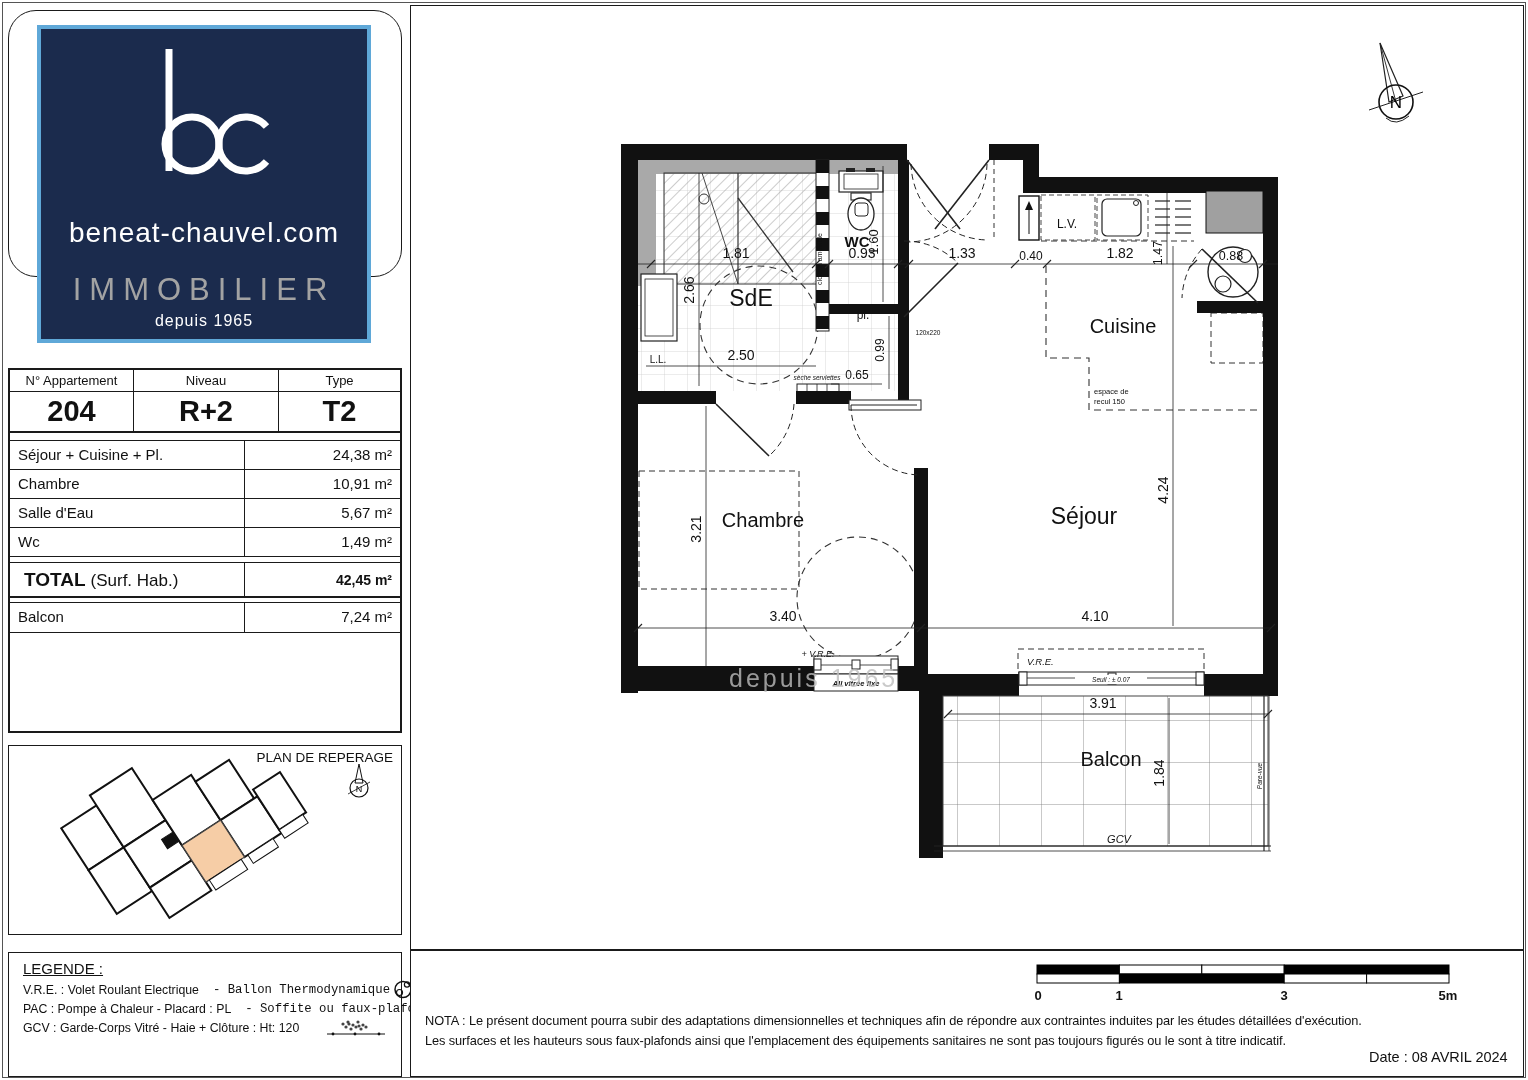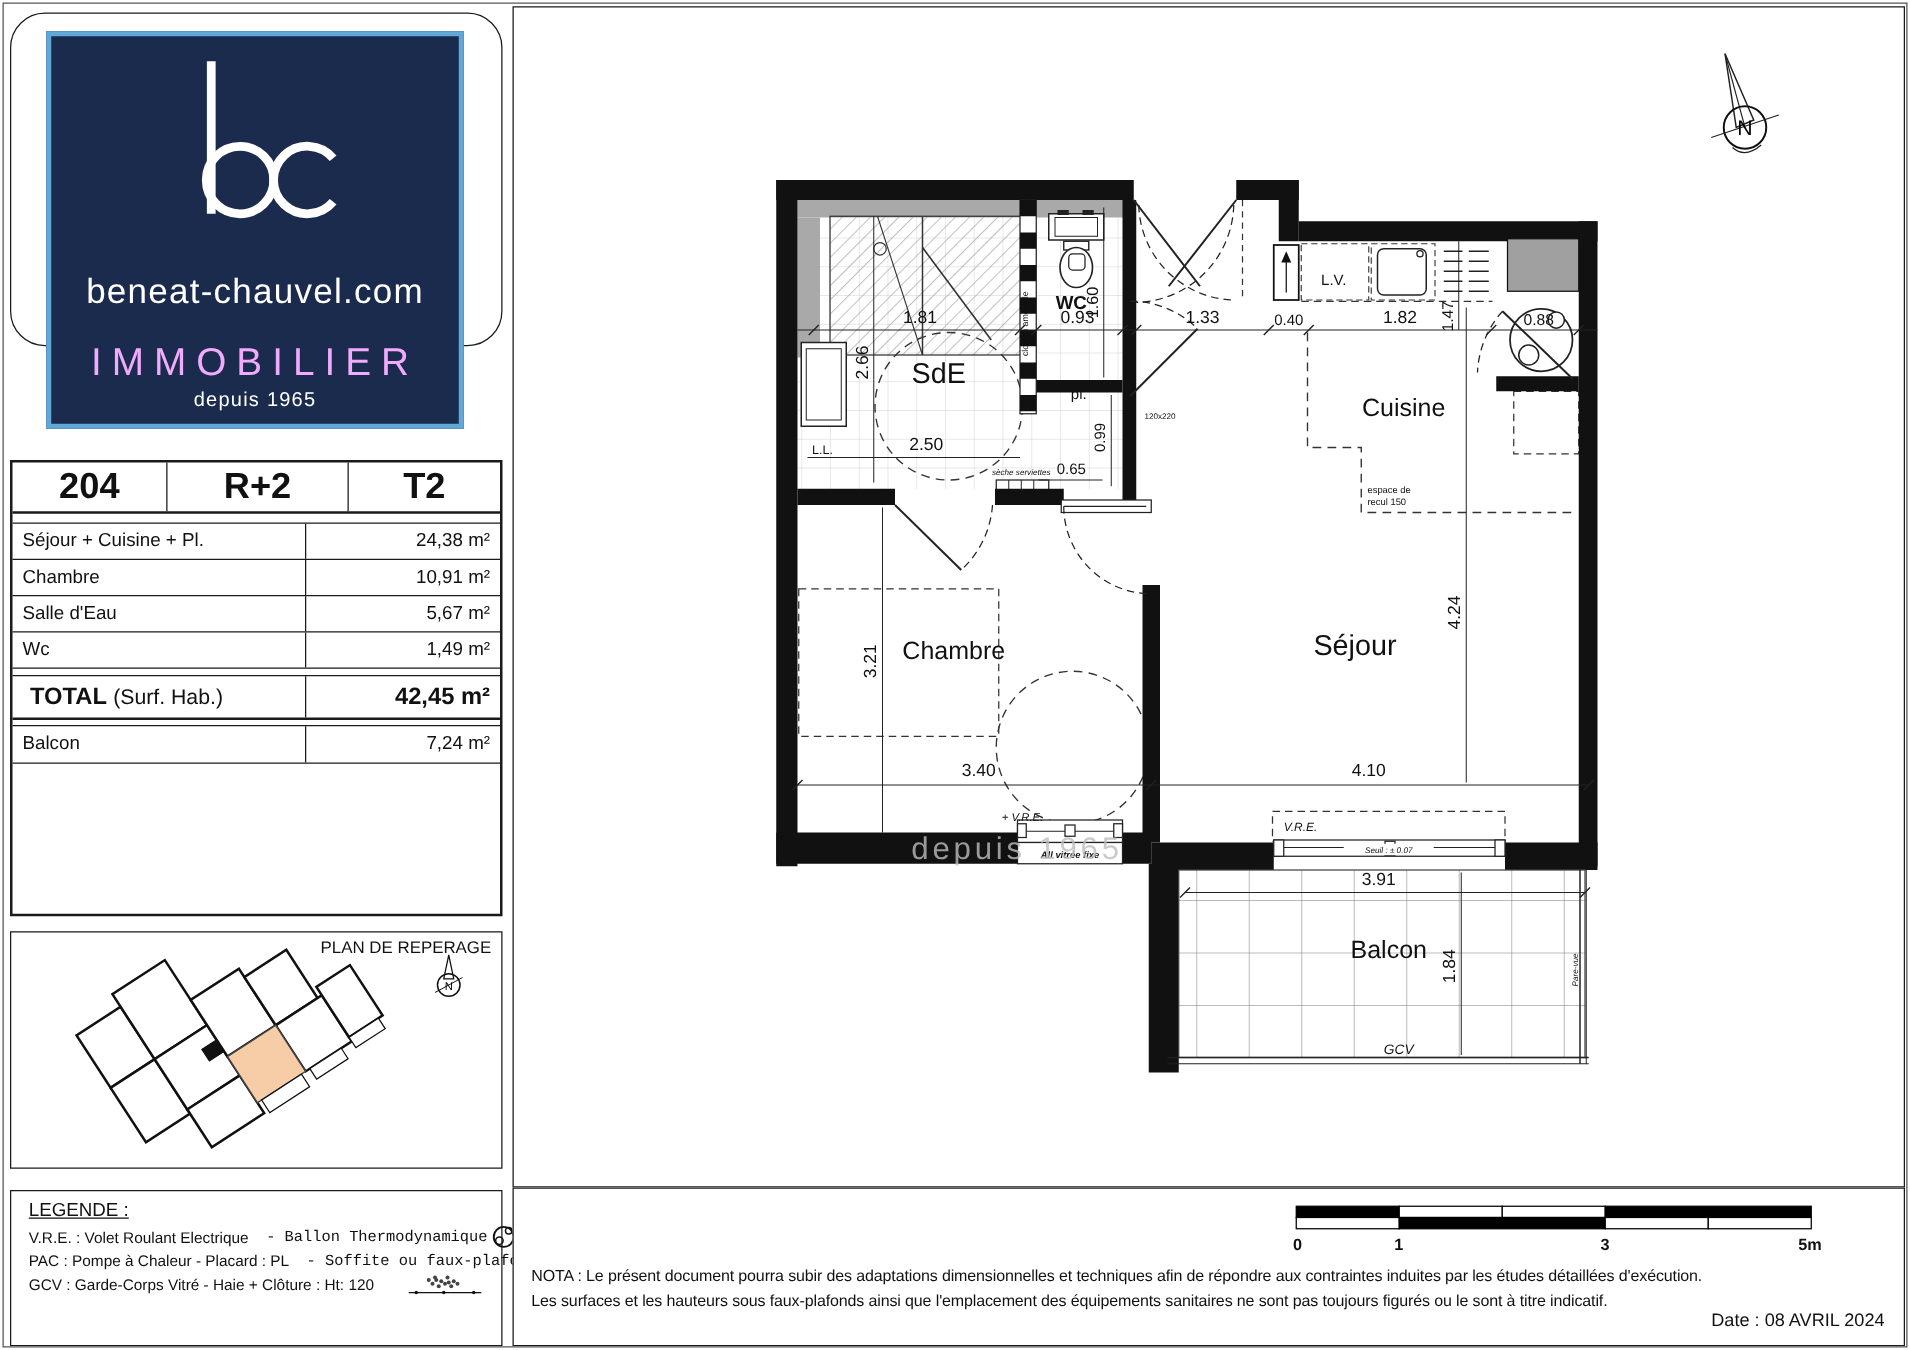--- a/index.html
+++ b/index.html
@@ -6,36 +6,36 @@
   html,body { width:1528px; height:1080px; background:#fff; font-family:"Liberation Sans", sans-serif; color:#111; overflow:hidden; }
   .abs { position:absolute; }
   #page { position:relative; width:1528px; height:1080px; background:#fff; }
   #outer-border { left:2px; top:2px; width:1524px; height:1076px; border:1px solid #555; pointer-events:none; }
 
   
   .panel { border:1.5px solid #1a1a1a; background:#fff; }
   #logo-box { left:8px; top:10px; width:394px; height:267px;border-radius:28px; }
   #logo-navy { left:28px; top:14px; width:334px; height:318px; background:#1B2B4D; border:4px solid #5FA8D8; text-align:center; }
   #logo-domain { left:0; right:0; top:188px; color:#fff; font-size:28px; letter-spacing:1px; }
-  #logo-brand { left:0; right:0; top:243px; color:#f0abfc; font-size:31px; letter-spacing:8px; }
+  #logo-brand { left:0; right:0; top:243px; color:#a3a3a3; font-size:31px; letter-spacing:8px; }
   #logo-since { left:0; right:0; top:283px; color:#fff; font-size:16px; letter-spacing:1px; }
 
   #info-box { left:8px; top:368px; width:394px; height:365px; border-width:2px; }
   .irow { display:flex; width:100%; border-bottom:1.5px solid #1a1a1a; }
   .hcell { font-size:13px; text-align:center; padding-top:3px; border-right:1.5px solid #1a1a1a; height:21px; }
   .vcell { font-size:29px; font-weight:bold; text-align:center; border-right:1.5px solid #1a1a1a; height:39px; line-height:39px; }
   .c1 { flex:0 0 124px; } .c2 { flex:0 0 145px; } .c3 { flex:1; border-right:none !important; }
   .spacer { height:8px; border-bottom:1.5px solid #1a1a1a; }
   .arow { height:29px; line-height:28px; font-size:15px;gap:37px; }
   .alabel { flex:0 0 235px; padding-left:8px; border-right:1.5px solid #1a1a1a; }
   .avalue { flex:1; text-align:right; padding-right:8px; }
   .trow { height:35px; line-height:34px; border-bottom:2px solid #1a1a1a; }
   .tlabel { font-size:19px; font-weight:bold; padding-left:14px; }
   .tnote { font-size:17px; font-weight:normal; }
-  .tvalue { font-size:19px; font-weight:bold; }
+  .tvalue { font-size:14px; font-weight:bold; }
 
   #reperage-box { left:8px; top:745px; width:394px; height:190px; }
   #reperage-title { right:8px; top:4px; font-size:13.5px; }
 
   #legende-box { left:8px; top:952px; width:394px; height:125px; padding:7px 12px 0 14px; }
   #legende-title { font-size:15px; font-weight:normal; text-decoration:underline; margin-bottom:3px; }
   .leg-line { display:flex; align-items:center; font-size:12.3px; height:19px; white-space:nowrap; }
   .leg-gap { margin-left:14px;font-family:Liberation Mono, monospace; }
   .leg-icon { margin-left:auto; flex:0 0 auto; }
   .ital { font-style:italic; }
@@ -63,20 +63,25 @@
           <path d="M 165.5 85.6 A 27 27 0 1 0 165.5 120.4"></path>
         </g>
       </svg>
       <div class="abs" id="logo-domain">beneat-chauvel.com</div>
       <div class="abs" id="logo-brand">IMMOBILIER</div>
       <div class="abs" id="logo-since">depuis 1965</div>
     </div>
   </div>
 
   <div class="abs panel" id="info-box">
+    <div class="irow">
+      <div class="hcell c1">N° Appartement</div>
+      <div class="hcell c2">Niveau</div>
+      <div class="hcell c3">Type</div>
+    </div>
     <div class="irow" style="border-bottom-width:2px;">
       <div class="vcell c1">204</div>
       <div class="vcell c2">R+2</div>
       <div class="vcell c3">T2</div>
     </div>
     <div class="spacer"></div>
     <div class="irow arow">
       <div class="alabel">Séjour + Cuisine + Pl.</div>
       <div class="avalue">24,38 m²</div>
     </div>

